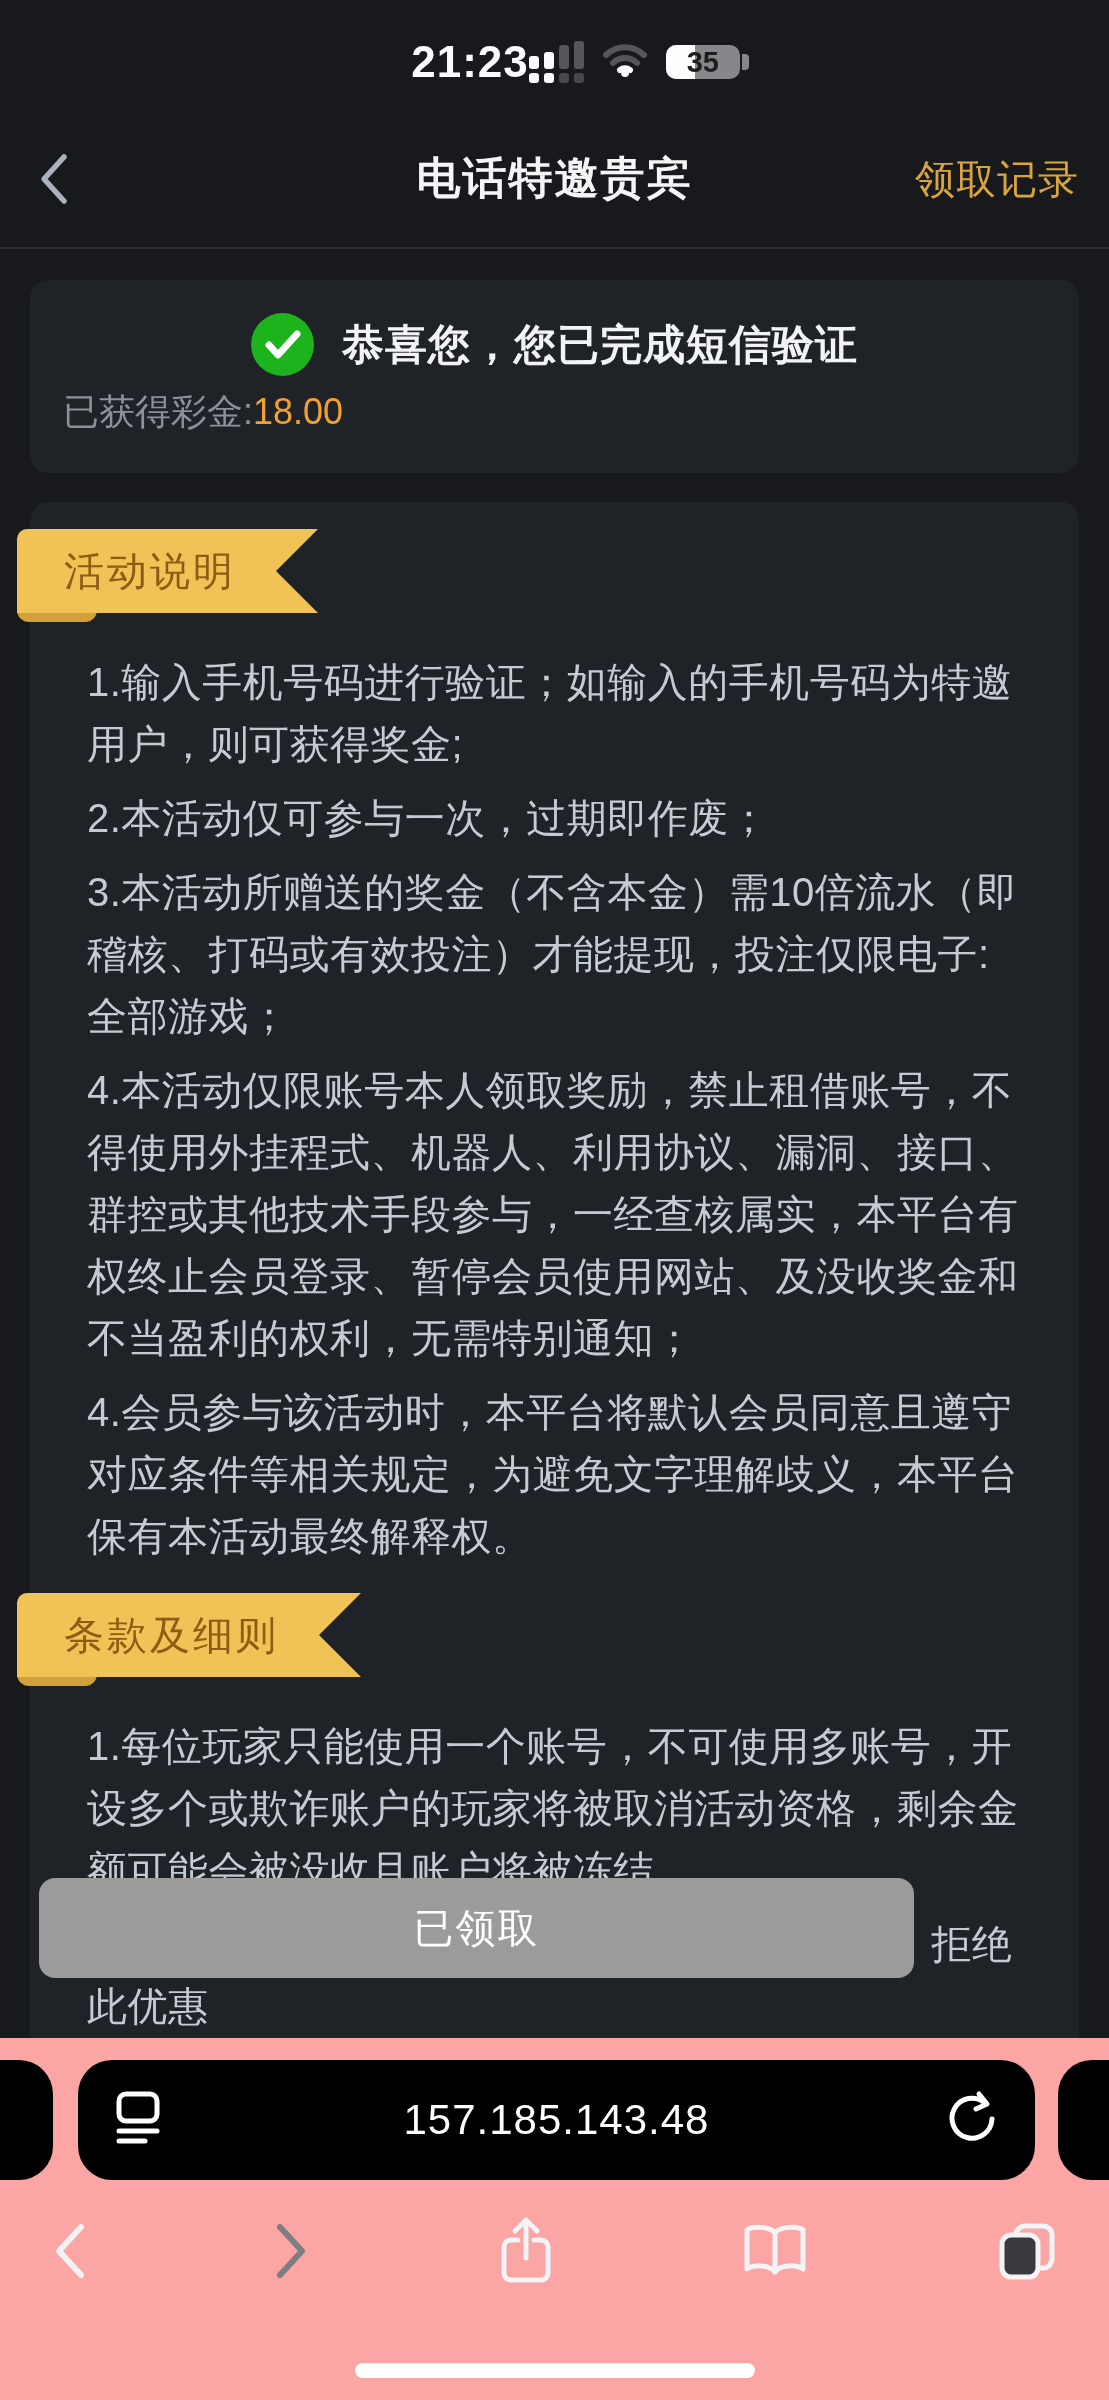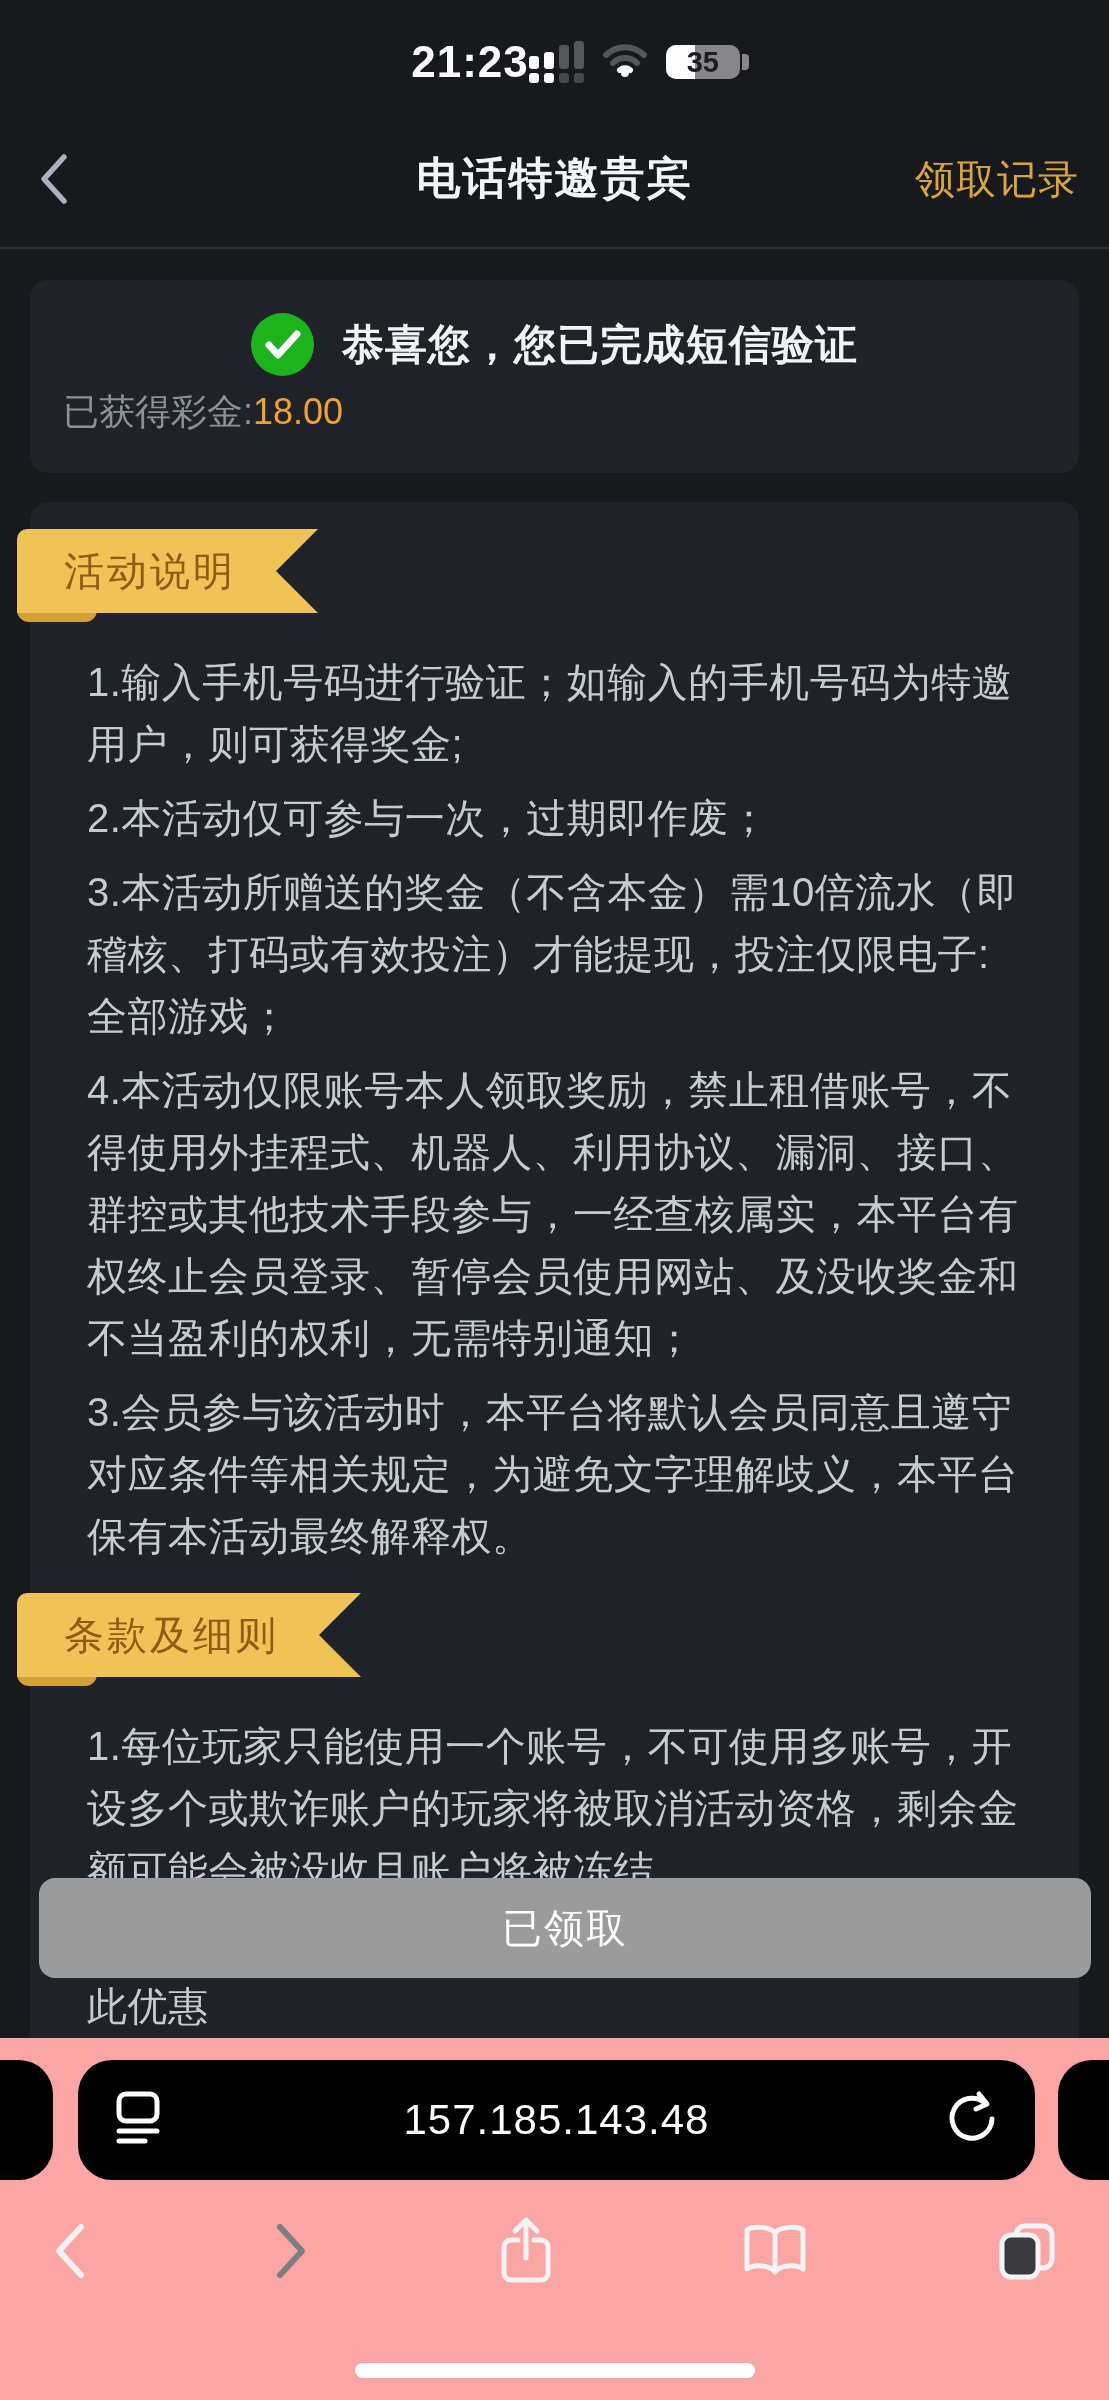--- a/index.html
+++ b/index.html
@@ -44,21 +44,21 @@
   .ribbon-wrap{position:relative;width:fit-content;margin-left:-58px;}
   .ribbon-wrap.first{padding-top:27px;}
   .ribbon-wrap.second{margin-top:26px;}
   .ribbon-fold{position:absolute;left:0;bottom:-9px;width:80px;height:26px;background:#d2a13c;border-radius:0 0 12px 12px;}
   .ribbon-body{position:relative;height:84px;line-height:84px;background:#f0c356;color:#8f5c14;font-size:40px;letter-spacing:3px;padding:0 82px 0 47px;border-radius:10px 0 0 0;
     clip-path:polygon(0 0,100% 0,calc(100% - 42px) 50%,100% 100%,0 100%);}
   .para{margin-top:38px;color:#c5cbd3;font-size:40px;line-height:62px;letter-spacing:0.5px;}
   .para .rule{margin:12px;}
 
   
-  .claim-button{position:absolute;top:1878px;left:39px;width:1052px;height:100px;background:#9b9b9b;border:none;border-radius:16px;color:#fdfdfd;font-size:40px;letter-spacing:2px;display:flex;align-items:center;justify-content:center;font-family:inherit;}
+  .claim-button{position:absolute;top:1878px;left:39px;width:875px;height:100px;background:#9b9b9b;border:none;border-radius:16px;color:#fdfdfd;font-size:40px;letter-spacing:2px;display:flex;align-items:center;justify-content:center;font-family:inherit;}
 
   
   .safari-bar{position:absolute;top:2038px;left:0;right:0;bottom:0;background:#fca5a5;padding-left:48px;}
   .pill{position:absolute;top:22px;height:120px;background:#000;border-radius:34px;}
   .pill-left{left:-40px;width:93px;}
   .pill-right{left:1058px;width:120px;}
   .pill-main{left:78px;width:957px;}
   .url-text{position:absolute;left:0;right:0;top:0;bottom:0;display:flex;align-items:center;justify-content:center;color:#fff;font-size:42px;letter-spacing:1px;}
   .pill-icon-left{position:absolute;left:38px;top:50%;transform:translateY(-50%);}
   .pill-icon-right{position:absolute;right:34px;top:50%;transform:translateY(-50%);}
@@ -139,21 +139,21 @@
     <div class="ribbon-wrap first">
       <div class="ribbon-fold"></div>
       <div class="ribbon-body">活动说明</div>
     </div>
 
     <div class="para">
       <p class="rule">1.输入手机号码进行验证；如输入的手机号码为特邀用户，则可获得奖金;</p>
       <p class="rule">2.本活动仅可参与一次，过期即作废；</p>
       <p class="rule">3.本活动所赠送的奖金（不含本金）需10倍流水（即稽核、打码或有效投注）才能提现，投注仅限电子:全部游戏；</p>
       <p class="rule">4.本活动仅限账号本人领取奖励，禁止租借账号，不得使用外挂程式、机器人、利用协议、漏洞、接口、群控或其他技术手段参与，一经查核属实，本平台有权终止会员登录、暂停会员使用网站、及没收奖金和不当盈利的权利，无需特别通知；</p>
-      <p class="rule">3.会员参与该活动时，本平台将默认会员同意且遵守对应条件等相关规定，为避免文字理解歧义，本平台保有本活动最终解释权。</p>
+      <p class="rule">4.会员参与该活动时，本平台将默认会员同意且遵守对应条件等相关规定，为避免文字理解歧义，本平台保有本活动最终解释权。</p>
     </div>
 
     <div class="ribbon-wrap second">
       <div class="ribbon-fold"></div>
       <div class="ribbon-body">条款及细则</div>
     </div>
 
     <div class="para">
       <p class="rule">1.每位玩家只能使用一个账号，不可使用多账号，开设多个或欺诈账户的玩家将被取消活动资格，剩余金额可能会被没收且账户将被冻结</p>
       <p class="rule">2.本站保留自行决定修改、变更、终止、取消、拒绝此优惠</p>

